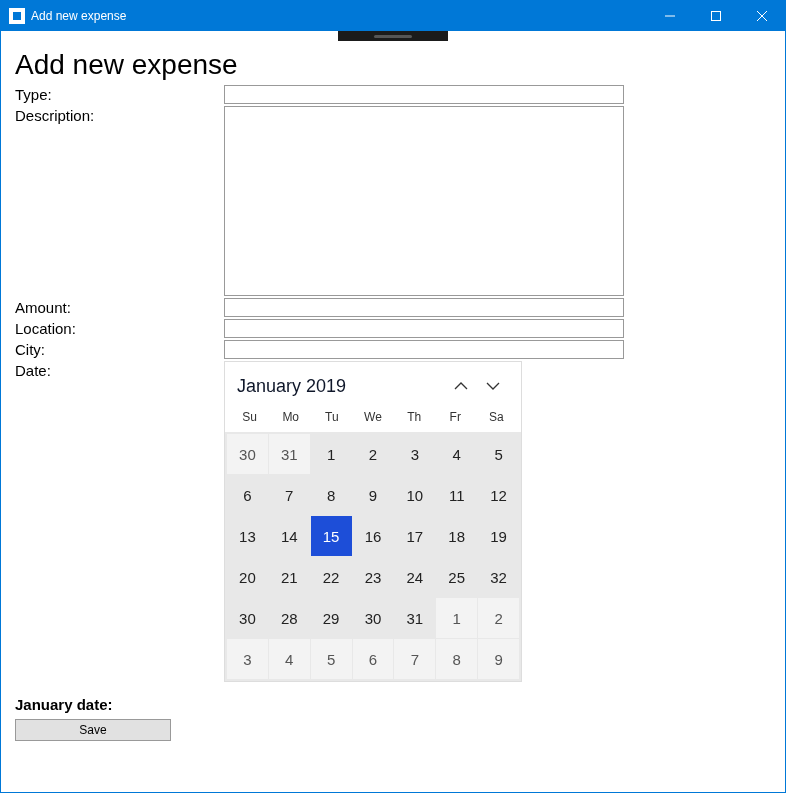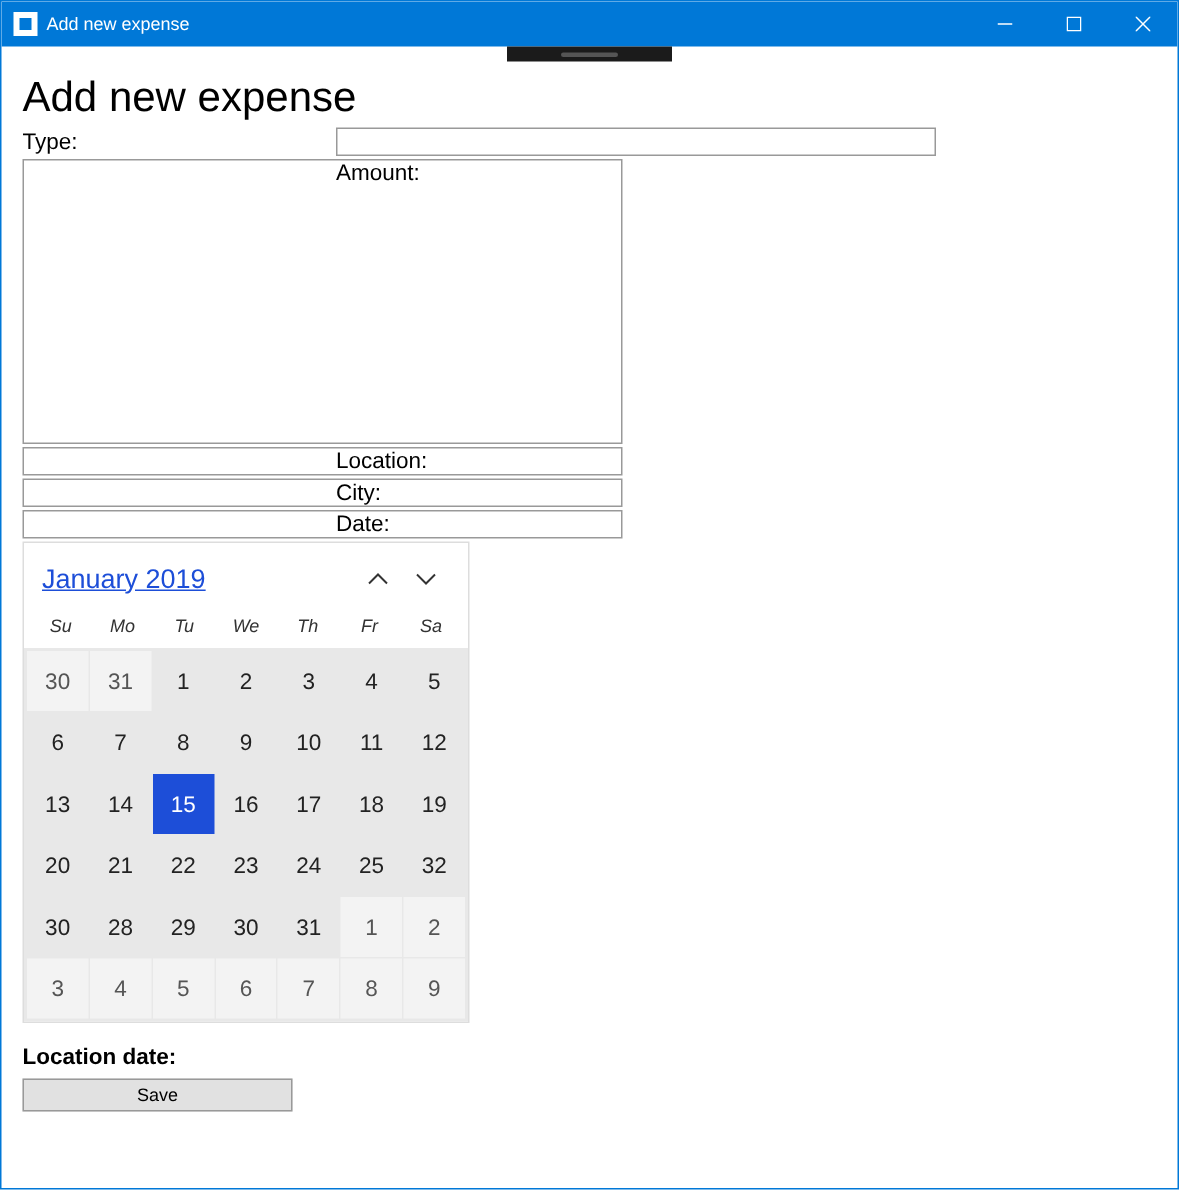--- a/index.html
+++ b/index.html
@@ -105,42 +105,40 @@
     user-select: none;
   }
   .cal-header {
     display: flex;
     align-items: center;
     padding: 10px 12px 8px 12px;
   }
   .cal-title {
     flex: 1;
     font-size: 18px;
-    color: #1d4ed8;
+    color: #0f172a;
     font-weight: 400;
-    text-decoration: underline;
   }
   .cal-nav {
     width: 32px; height: 28px;
     display:flex; align-items:center; justify-content:center;
     cursor: default;
   }
   .cal-nav svg { stroke:#333; fill:none; }
 
   .cal-dow {
     display: grid;
     grid-template-columns: repeat(7, 1fr);
     padding: 0 4px 6px 4px;
   }
   .cal-dow span {
     text-align: center;
     font-size: 12px;
     color: #333;
     padding: 2px 0;
-    font-style: italic;
   }
 
   .cal-grid {
     display: grid;
     grid-template-columns: repeat(7, 1fr);
     background: #e8e8e8;
     padding: 2px;
     gap: 1px;
     text-align: center;
   }
@@ -162,21 +160,21 @@
   }
 
   .selected-date-label {
     font-weight: 700;
     font-size: 15px;
     margin-top: 14px;
   }
 
   button.save {
     margin-top: 6px;
-    width: 180px;
+    width: 156px;
     height: 22px;
     background: #e1e1e1;
     border: 1px solid #999;
     font-family: inherit;
     font-size: 12px;
     cursor: default;
   }
 </style>
 </head>
 <body>
@@ -212,20 +210,21 @@
 </div>
 
 <div class="content">
   <h1 class="page-title">Add new expense</h1>
 
   <div class="form-grid">
 
     <div class="lbl">Type:</div>
     <input class="tb" type="text" value="" style="">
 
+    <div class="lbl">Description:</div>
     <textarea class="tb" style=""></textarea>
 
     <div class="lbl">Amount:</div>
     <input class="tb" type="text" value="" style="">
 
     <div class="lbl">Location:</div>
     <input class="tb" type="text" value="" style="">
 
     <div class="lbl">City:</div>
     <input class="tb" type="text" value="" style="">
@@ -296,18 +295,18 @@
           <div class="cal-day outside">6</div>
           <div class="cal-day outside">7</div>
           <div class="cal-day outside">8</div>
           <div class="cal-day outside">9</div>
         </div>
     </div>
 
   </div>
 
   <div class="selected-date-label">
-    <span>Location date:</span>
+    <span>January date:</span>
     <span></span>
   </div>
 
   <button class="save">Save</button>
 </div>
 
 </body></html>

